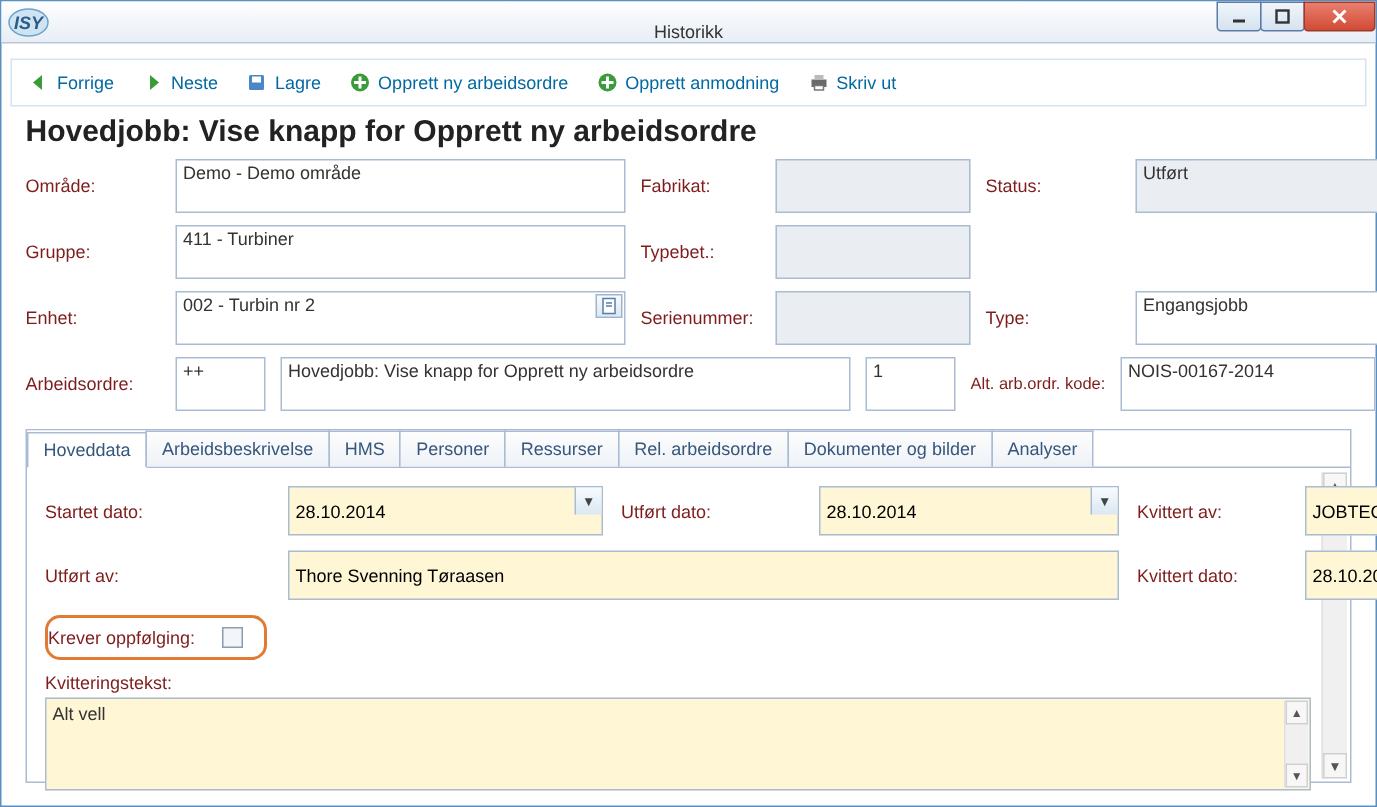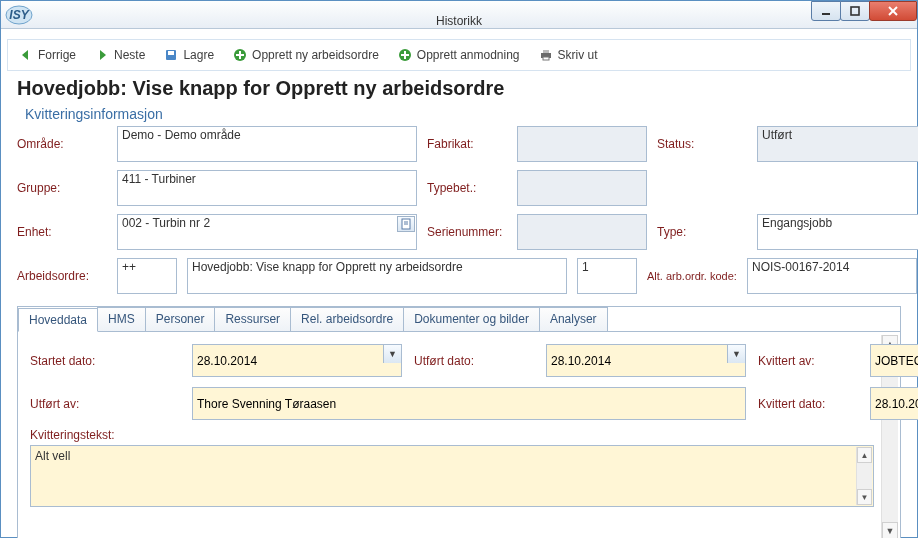--- a/index.html
+++ b/index.html
@@ -11,21 +11,21 @@
 .app-icon { width: 36px; height: 26px; margin-left: 2px; margin-right: 6px; display: flex; align-items: center; justify-content: center; }
 .title-text { position: absolute; left: 50%; transform: translateX(-50%); color: #333; font-size: 12px; }
 .win-controls { position: absolute; right: 0; top: 0; display: flex; }
 .win-btn { width: 30px; height: 20px; border: 1px solid #5a7da7; background: linear-gradient(#f0f5fa,#d6e3f0); display: flex; align-items: center; justify-content: center; font-size: 11px; color: #333; cursor: pointer; border-radius: 0 0 3px 3px; margin-left: -1px;}
 .win-btn.close { width: 48px; background: linear-gradient(#e97e6e,#d14b36); color: #fff; border-color: #9b3b2b;}
 .win-btn svg { width: 12px; height: 10px; }
 
 .toolbar { height: 32px; margin: 10px 6px 6px 6px; border: 1px solid #d6e3f0; background: #fff; display: flex; align-items: center; padding: 0 6px; gap: 10px; }
 .tbtn { display: inline-flex; align-items: center; gap: 4px; cursor: pointer; padding: 2px 4px; }
 .tbtn .ico { width: 16px; height: 16px; display: inline-flex; align-items: center; justify-content: center; }
-.tbtn span.lbl { color: #404040; }
+.tbtn span.lbl { color: #0369a1; }
 
 .content { padding: 0 16px 0 16px; }
 h1.page-title { font-size: 20px; font-weight: bold; color: #222; margin: 6px 0 6px 0; }
 .section-label { color: #3a6ea5; font-size: 14px; margin: 2px 0 4px 8px; }
 
 .grid { display: grid; grid-template-columns: 90px 300px 80px 130px 90px 170px; column-gap: 10px; row-gap: 8px; align-items: center; margin-bottom: 8px;}
 .lbl { color: #7f1d1d; font-size: 12px; }
 .field { background: #fff; border: 1px solid #a9bcd1; height: 36px; padding: 1px 4px; color: #333; font-size: 12px; display: flex; align-items: flex-start; }
 .field.readonly-gray { background: #eaeef3; }
 .field-with-icon { position: relative; }
@@ -140,21 +140,20 @@
             <rect x="4" y="2" width="6" height="3" fill="#bbb"></rect>
             <rect x="4" y="9" width="6" height="3" fill="#fff" stroke="#777"></rect>
           </svg>
         </span>
       <span class="lbl">Skriv ut</span>
     </div>
   </div>
 
   <div class="content">
     <h1 class="page-title">Hovedjobb: Vise knapp for Opprett ny arbeidsordre</h1>
-    <div class="section-label">Kvitteringsinformasjon</div>
 
     <div class="grid">
       <div class="lbl">Område:</div>
       <div class="field">
           <span>Demo - Demo område</span>
         </div>
       <div class="lbl">Fabrikat:</div>
       <div class="field readonly-gray">
           <span></span>
         </div>
@@ -208,20 +207,21 @@
         </div>
       <div class="lbl lbl-extra">Alt. arb.ordr. kode:</div>
       <div class="field">
           <span>NOIS-00167-2014</span>
         </div>
     </div>
 
     <div class="tabs">
       <div class="tabstrip">
         <div class="tab active">Hoveddata</div>
+        <div class="tab">Arbeidsbeskrivelse</div>
         <div class="tab">HMS</div>
         <div class="tab">Personer</div>
         <div class="tab">Ressurser</div>
         <div class="tab">Rel. arbeidsordre</div>
         <div class="tab">Dokumenter og bilder</div>
         <div class="tab">Analyser</div>
       </div>
 
       <div class="panel-scroll">
         <div class="up">▲</div>
@@ -249,20 +249,26 @@
           <div class="yellow-field" style="grid-column: 2 / span 3;">
             <span>Thore Svenning Tøraasen</span>
           </div>
           <div class="lbl">Kvittert dato:</div>
           <div class="yellow-field">
             <span>28.10.2014</span>
 
           </div>
         </div>
 
+        <div style="margin-top:10px;">
+          <div class="highlight-box">
+            <span class="lbl">Krever oppfølging:</span>
+            <span class="checkbox"></span>
+          </div>
+        </div>
 
         <span class="lbl kvit-text-lbl">Kvitteringstekst:</span>
         <div class="kvit-textarea">
           <span>Alt vell</span>
           <div class="ta-scroll">
             <div class="up">▲</div>
             <div class="down">▼</div>
           </div>
         </div>
       </div>

